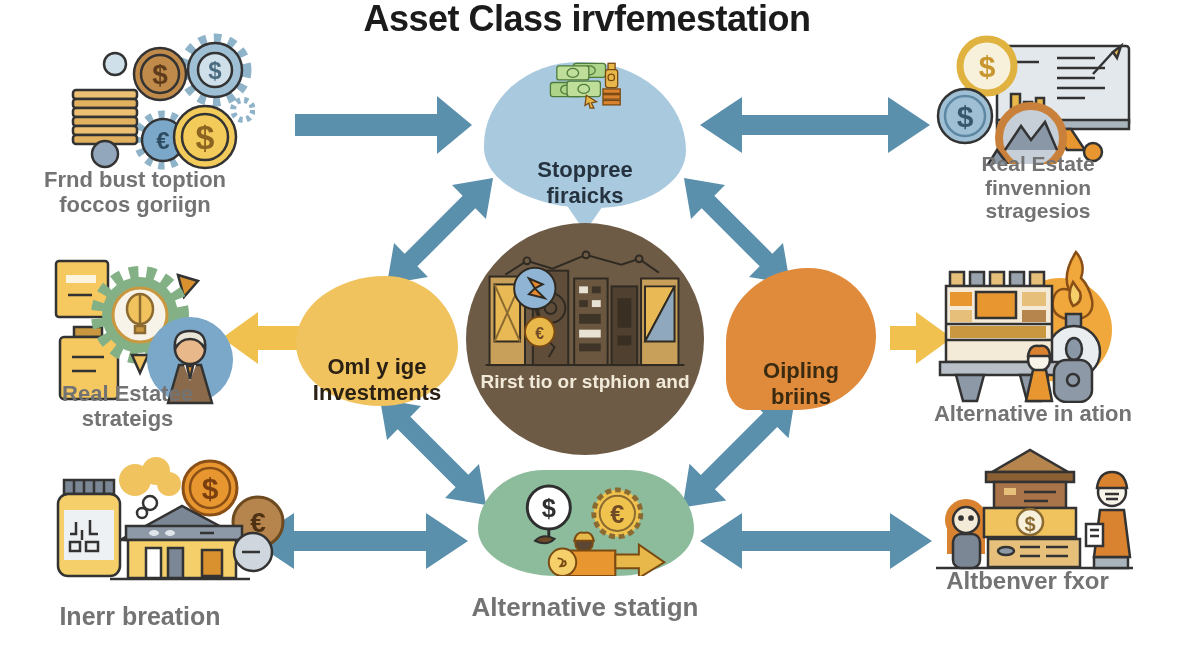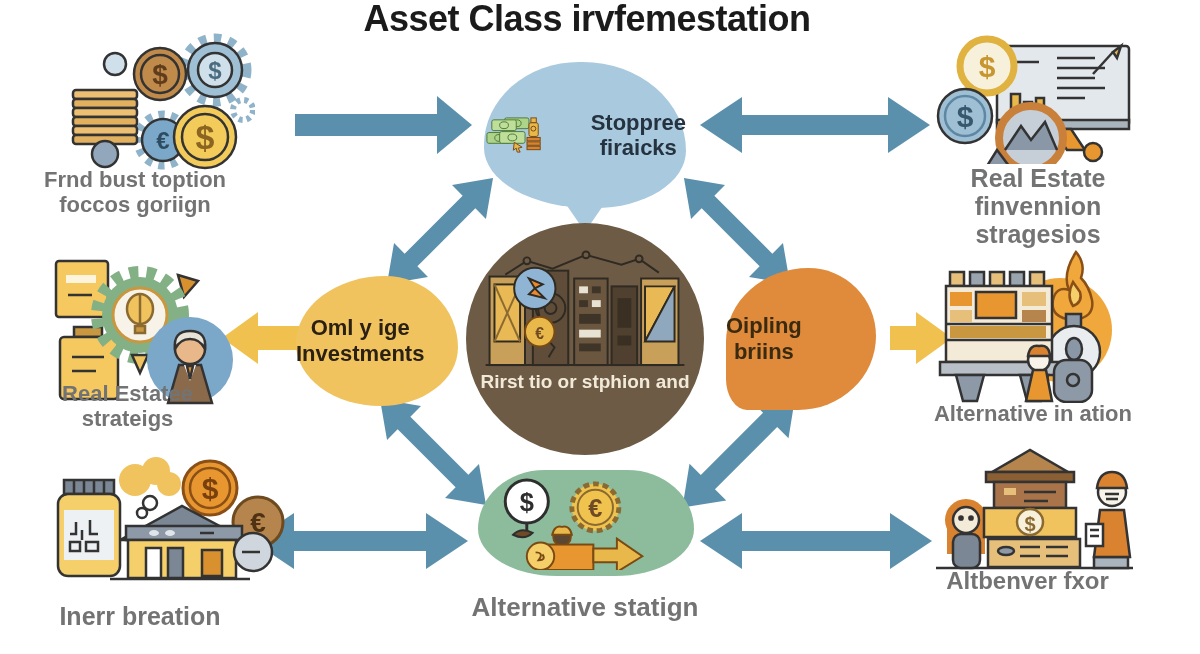--- a/index.html
+++ b/index.html
@@ -4,22 +4,22 @@
 <style>
   html,body{margin:0;padding:0;background:#fff;}
   .canvas{position:relative;width:1200px;height:654px;background:#ffffff;
           font-family:"Liberation Sans",sans-serif;overflow:hidden;}
   .title{position:absolute;top:-2px;left:0;width:1174px;text-align:center;
          font-size:36px;font-weight:800;color:#1b1b1b;letter-spacing:-0.5px;}
   .arrows{position:absolute;left:0;top:0;z-index:0;}
   .sat-icon{position:absolute;z-index:1;}
   .sat-label{position:absolute;z-index:1;text-align:center;font-weight:800;
              color:#737373;line-height:1.12;}
-  .blob{position:absolute;z-index:2;display:flex;flex-direction:row;
-        align-items:center;justify-content:flex-start;text-align:center;font-weight:800;gap:48px;}
+  .blob{position:absolute;z-index:2;display:flex;flex-direction:column;
+        align-items:center;justify-content:flex-end;text-align:center;font-weight:800;gap:48px;}
   .blob .bl-line{display:block;}
   .blob-top{left:484px;top:62px;width:202px;height:146px;background:#a9c9de;
         border-radius:48% 52% 46% 54% / 58% 62% 40% 42%;
         font-size:22px;color:#25323f;line-height:1.15;}
   .blob-tail{position:absolute;z-index:1;left:559px;top:194px;width:0;height:0;
         border-left:26px solid transparent;border-right:26px solid transparent;
         border-top:38px solid #a9c9de;}
   .blob-left{left:296px;top:276px;width:162px;height:130px;background:#f0c35e;
         border-radius:55% 45% 48% 52% / 52% 55% 45% 48%;
         font-size:22px;color:#2a2013;line-height:1.18;}
@@ -29,21 +29,21 @@
   .blob-bottom{left:478px;top:470px;width:216px;height:106px;background:#8cbc9c;
         border-radius:32% 32% 38% 38% / 58% 58% 46% 46%;}
   .center-circle{position:absolute;z-index:2;left:466px;top:223px;width:238px;height:232px;
         border-radius:50%;background:#6e5b46;display:flex;flex-direction:column;
         align-items:center;justify-content:flex-start;text-align:center;
         font-weight:800;font-size:19px;color:#f2ead9;line-height:1.2;}
   .center-circle svg{margin-top:26px;}
   .lbl-tl{left:5px;top:168px;width:260px;font-size:22px;}
   .lbl-ml{left:15px;top:382px;width:225px;font-size:22px;}
   .lbl-bl{left:20px;top:570px;width:240px;font-size:25px;margin-top:32px;}
-  .lbl-tr{left:918px;top:164px;width:240px;font-size:25px;}
+  .lbl-tr{left:918px;top:152px;width:240px;font-size:21px;}
   .lbl-mr{left:898px;top:402px;width:270px;font-size:22px;}
   .lbl-br{left:900px;top:568px;width:255px;font-size:24px;}
   .lbl-bottom{left:435px;top:593px;width:300px;font-size:26px;}
   svg text{font-family:"Liberation Sans",sans-serif;font-weight:bold;}
 </style>
 </head>
 <body>
 
 <div class="canvas">
 

